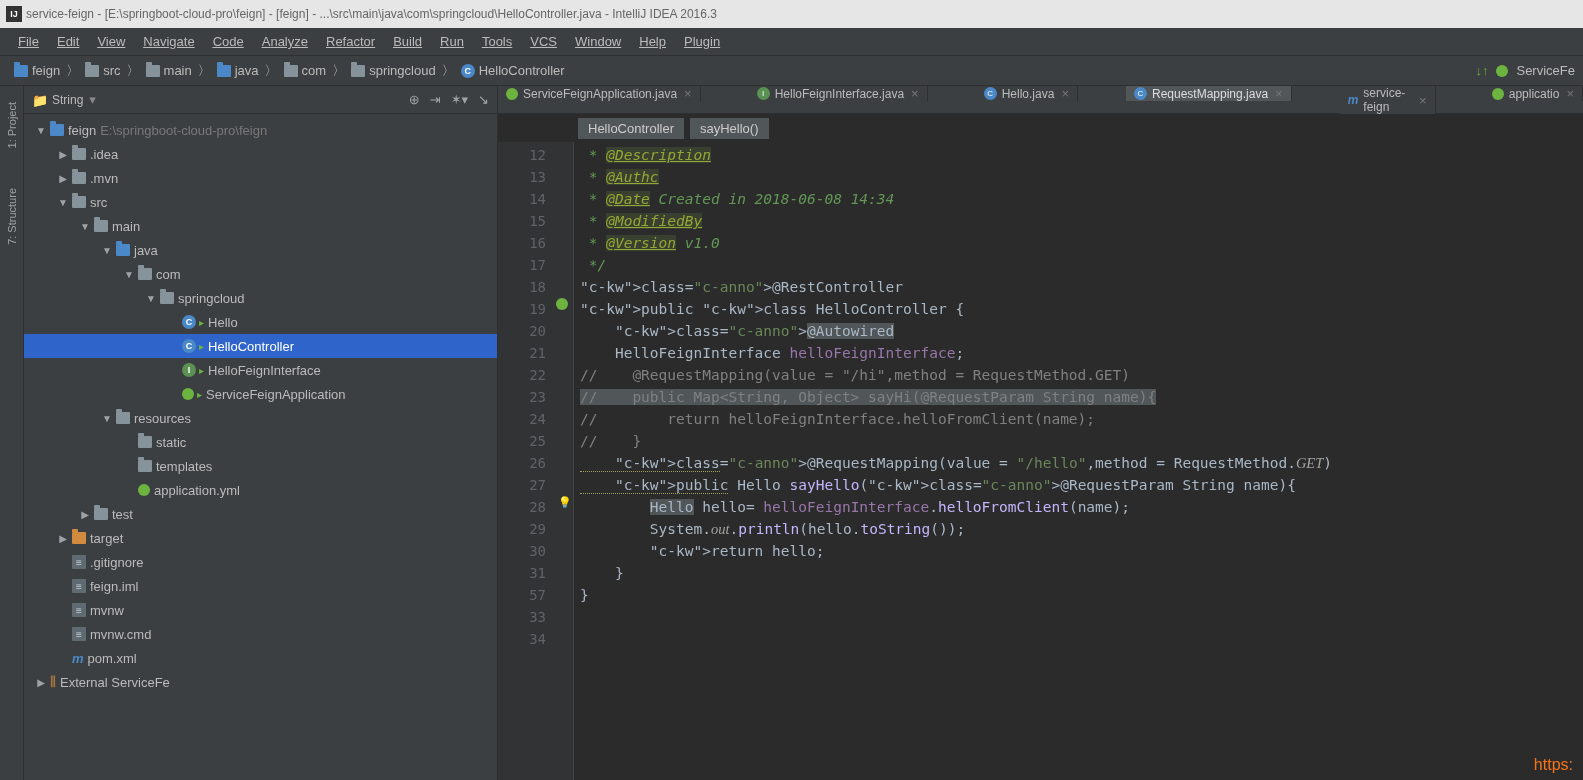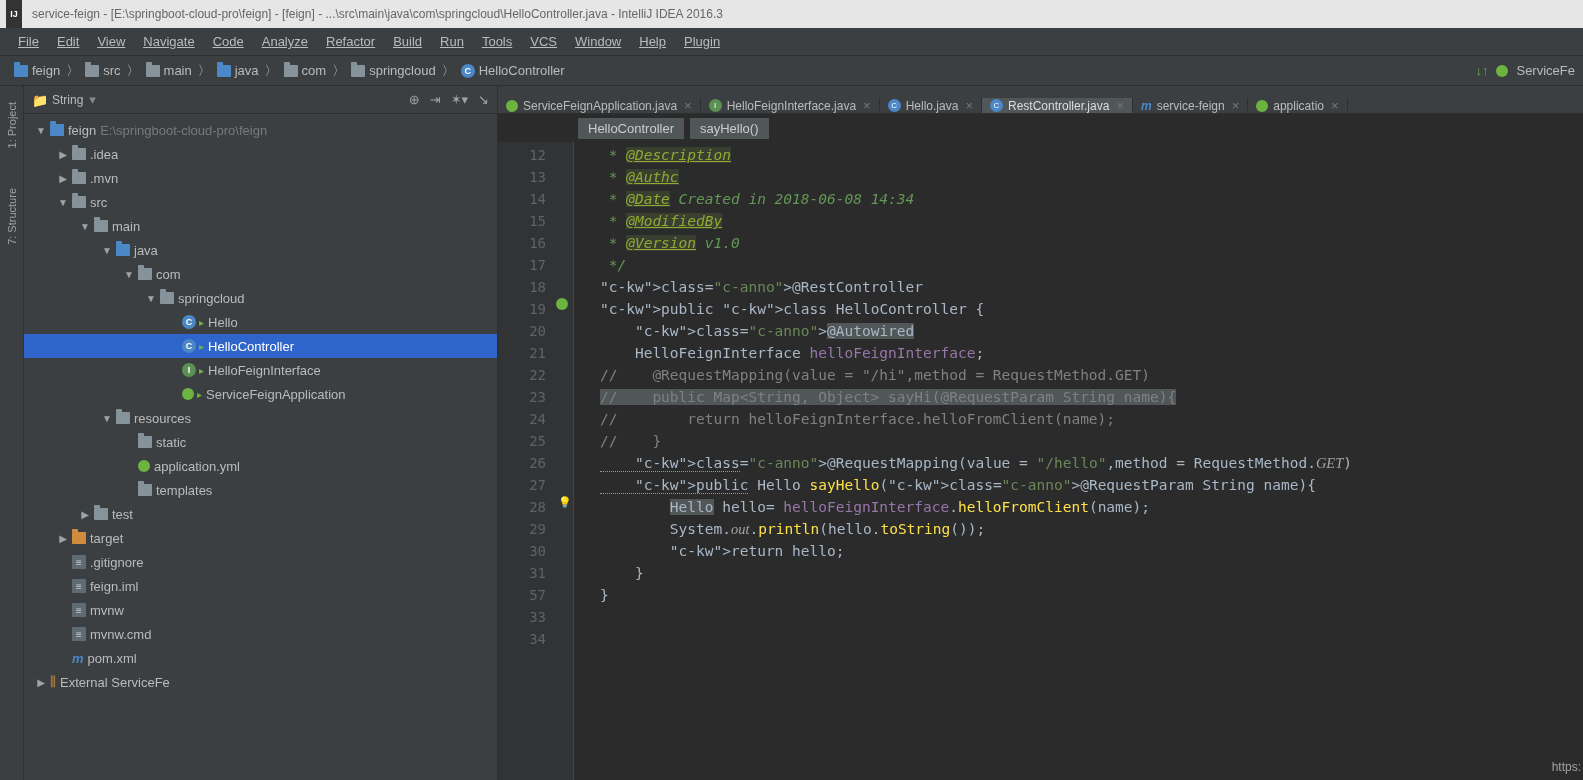--- a/index.html
+++ b/index.html
@@ -1,18 +1,18 @@
 <!DOCTYPE html>
 <html><head>
 <meta charset="utf-8">
 <style>
   * { margin:0; padding:0; box-sizing:border-box; }
   body { font-family:"Segoe UI",Arial,sans-serif; font-size:13px; background:#3c3f41; color:#bbbbbb; overflow:hidden; width:1583px; height:780px; }
   .titlebar { height:28px; background:#e6e6e6; color:#666; display:flex; align-items:center; padding:0 6px; font-size:12px; }
-  .titlebar .app-icon { width:16px; height:28px; background:#333; margin-right:10px; display:flex; align-items:center; justify-content:center; color:#fff; font-size:9px; font-weight:bold; }
+  .titlebar .app-icon { width:16px; height:16px; background:#333; margin-right:4px; display:flex; align-items:center; justify-content:center; color:#fff; font-size:9px; font-weight:bold; }
   .menubar { height:28px; background:#3c3f41; display:flex; align-items:center; padding:0 10px; gap:2px; border-bottom:1px solid #2d2f30; }
   .menubar .menu-item { padding:3px 8px; color:#bbb; cursor:default;text-decoration:underline; }
   .menubar .menu-item u { text-decoration:underline; }
   .navbar { height:30px; background:#3c3f41; display:flex; align-items:center; padding:0 8px; border-bottom:1px solid #2d2f30; }
   .crumb { display:flex; align-items:center; gap:4px; padding:2px 6px; color:#bbb; }
   .folder-icon { width:14px; height:12px; background:#87939a; border-radius:1px; display:inline-block; position:relative; }
   .folder-icon.blue { background:#4a88c7; }
   .folder-icon::before { content:""; position:absolute; top:-3px; left:0; width:6px; height:3px; background:inherit; border-radius:1px 1px 0 0; }
   .class-icon { width:14px; height:14px; border-radius:50%; background:#4a88c7; display:inline-flex; align-items:center; justify-content:center; color:#fff; font-size:9px; font-weight:bold; }
   .nav-right { margin-left:auto; display:flex; gap:8px; align-items:center; }
@@ -27,38 +27,38 @@
   .tree-row { display:flex; align-items:center; height:24px; padding-left:0; color:#bbb; white-space:nowrap; }
   .tree-row.selected { background:#2f65ca; color:#fff; }
   .tree-row .arrow { width:14px; text-align:center; color:#9da3a8; margin-right:2px; font-size:10px; }
   .tree-row .label { margin-left:4px; }
   .tree-row .path-hint { color:#787878; margin-left:4px; }
   .file-icon { width:14px; height:14px; display:inline-flex; align-items:center; justify-content:center; font-size:10px; }
   .file-icon.txt { background:#5f6b72; color:#ccc; border-radius:1px; }
   .file-icon.spring { background:#6db33f; border-radius:50%; width:12px; height:12px; }
   .tree-indent { display:inline-block; }
   .editor-area { flex:1; display:flex; flex-direction:column; background:#2b2b2b; }
-  .tabs { height:28px; display:flex; align-items:flex-end; background:#3c3f41; border-bottom:1px solid #2d2f30; }
+  .tabs { height:28px; display:flex; align-items:flex-start; background:#3c3f41; border-bottom:1px solid #2d2f30;gap:48px; }
   .tab { display:flex; align-items:center; gap:5px; padding:0 8px; background:#3c3f41; color:#bbb; border-right:1px solid #2d2f30; font-size:12px; }
   .tab.active { background:#515658; color:#ddd; }
   .tab .tab-close { color:#777; font-size:13px; margin-left:2px; }
   .tab .tab-icon { width:13px; height:13px; border-radius:50%; display:inline-flex; align-items:center; justify-content:center; font-size:8px; color:#fff; }
   .breadcrumb-bar { height:28px; display:flex; align-items:center; padding:0 10px 0 80px; gap:6px; background:#2b2b2b; }
   .bbox { background:#515658; color:#ccc; padding:3px 10px; }
   .code-wrap { display:flex; flex:1; overflow:hidden; }
   .gutter { width:56px; background:#313335; text-align:right; padding:2px 8px 0 0; color:#606366; font-family:Consolas,monospace; font-size:14px; line-height:22px; }
   .gutter-extra { width:20px; background:#313335; border-right:1px solid #444; position:relative;}
   .gutter-mark { position:absolute; font-size:11px; }
-  .code { flex:1; font-family:Consolas,monospace; font-size:14.5px; line-height:22px; padding:2px 0 0 6px; white-space:pre; color:#a9b7c6; background:#2b2b2b;margin-left:20px; }
+  .code { flex:1; font-family:Consolas,monospace; font-size:14.5px; line-height:22px; padding:2px 0 0 6px; white-space:pre; color:#a9b7c6; background:#2b2b2b; }
   .c-comment{color:#808080;} .c-doc{color:#629755;font-style:italic;} .c-doctag{color:#93a834;text-decoration:underline;background:#3a4030;} .c-str{color:#6a8759;}
   .c-field{color:#9876aa;}
-  .c-static{color:#a3a3a3;font-style:italic;font-family:Liberation Serif, serif;} .c-hi{background:#515658;} .c-call{color:#fde047;}
+  .c-static{color:#a3a3a3;font-style:italic;font-family:Liberation Serif, serif;} .c-hi{background:#515658;} .c-call{color:#c4b5fd;}
   .wavy{border-bottom:1px dotted #a0a060;}
   .bulb{color:#e8bf6a;}
-  .footer-right { position:absolute; bottom:6px; right:2px; color:#a3a3a3; font-size:12px; }
+  .footer-right { position:absolute; bottom:6px; right:10px; color:#f97316; font-size:16px; }
   .proj-dd { width:14px; height:14px; display:inline-block; }
 </style>
 </head>
 <body>
 
 <div class="titlebar">
   <span class="app-icon">IJ</span>
   <span>service-feign - [E:\springboot-cloud-pro\feign] - [feign] - ...\src\main\java\com\springcloud\HelloController.java - IntelliJ IDEA 2016.3</span>
 </div>
 
@@ -231,30 +231,30 @@
         </div>
         <div class="tree-row">
           <span class="tree-indent" style="width:98px"></span>
           <span class="arrow"></span>
           <span class="folder-icon"></span>
           <span class="label">static</span>
         </div>
         <div class="tree-row">
           <span class="tree-indent" style="width:98px"></span>
           <span class="arrow"></span>
+          <span class="folder-icon"></span>
+          <span class="label">templates</span>
+        </div>
+        <div class="tree-row">
+          <span class="tree-indent" style="width:98px"></span>
+          <span class="arrow"></span>
           <span class="file-icon spring"></span>
           <span class="label">application.yml</span>
         </div>
         <div class="tree-row">
-          <span class="tree-indent" style="width:98px"></span>
-          <span class="arrow"></span>
-          <span class="folder-icon"></span>
-          <span class="label">templates</span>
-        </div>
-        <div class="tree-row">
           <span class="tree-indent" style="width:54px"></span>
           <span class="arrow">▶</span>
           <span class="folder-icon"></span>
           <span class="label">test</span>
         </div>
         <div class="tree-row">
           <span class="tree-indent" style="width:32px"></span>
           <span class="arrow">▶</span>
           <span class="folder-icon" style="background:#d28a3e"></span>
           <span class="label">target</span>
@@ -310,21 +310,21 @@
           <span>HelloFeignInterface.java</span>
           <span class="tab-close">×</span>
         </div>
         <div class="tab">
           <span class="tab-icon" style="background:#4a88c7">C</span>
           <span>Hello.java</span>
           <span class="tab-close">×</span>
         </div>
         <div class="tab active">
           <span class="tab-icon" style="background:#4a88c7">C</span>
-          <span>RestController.java</span>
+          <span>RequestMapping.java</span>
           <span class="tab-close">×</span>
         </div>
         <div class="tab">
           <span style="color:#4a88c7;font-style:italic;font-weight:bold;">m</span>
           <span>service-feign</span>
           <span class="tab-close">×</span>
         </div>
         <div class="tab">
           <span class="file-icon spring"></span>
           <span>applicatio</span>

